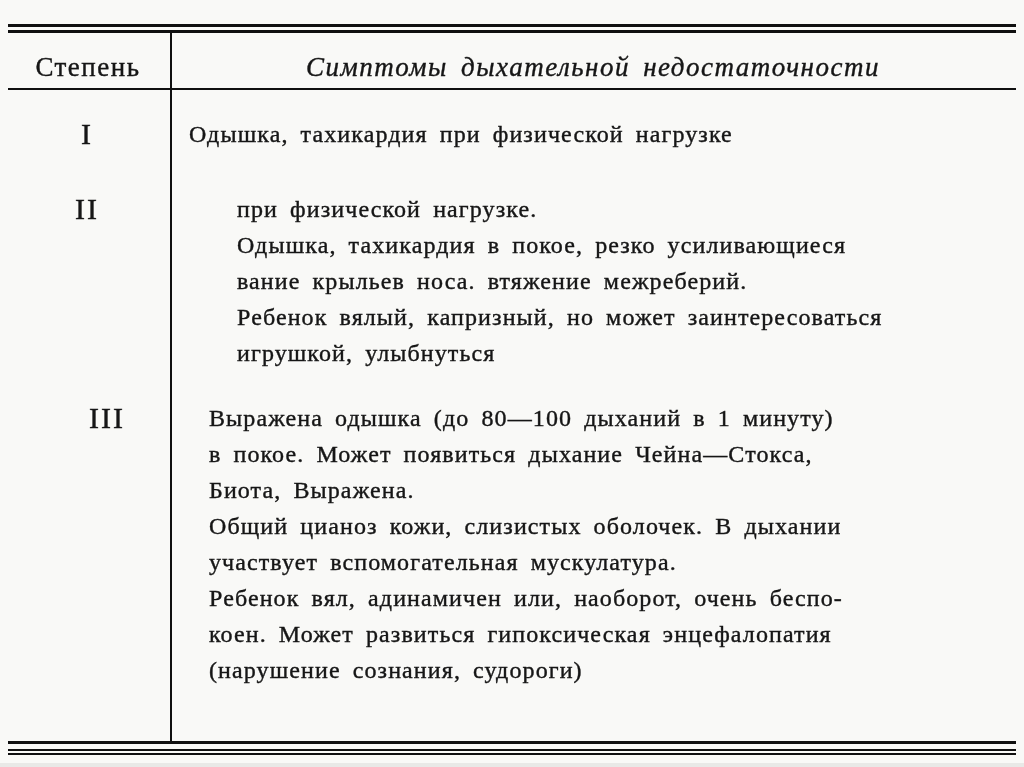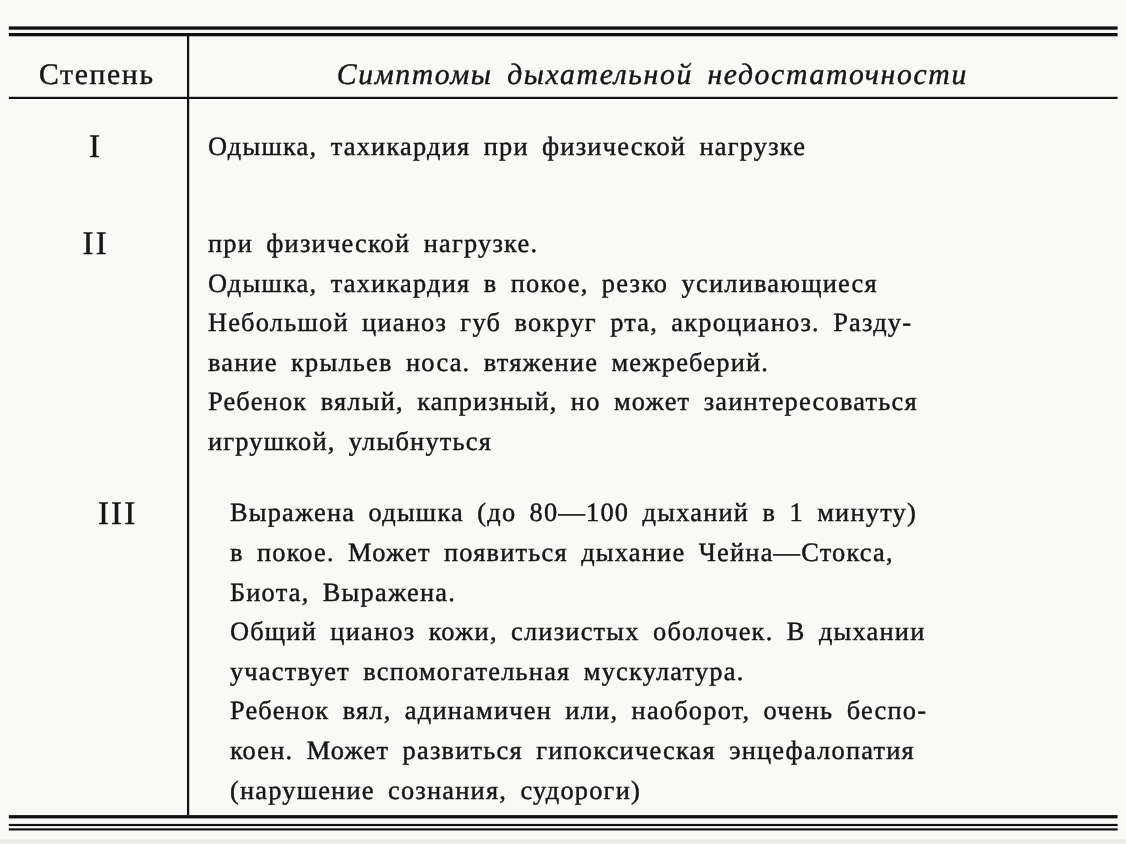--- a/index.html
+++ b/index.html
@@ -45,21 +45,21 @@
   }
   .hdr-degree   { left: 8px;   width: 160px; }
   .hdr-symptoms { left: 170px; width: 846px; font-style: italic; }
   
   .tbody {
     position: absolute;
     left: 0; top: 88px; width: 1024px;
   }
   .row { display: flex; align-items: flex-start; }
   .row:nth-child(1) { margin-top: 28px; }
-  .row:nth-child(2) { margin-top: 52px; }
+  .row:nth-child(2) { margin-top: 39px; gap: 48px; }
   .row:nth-child(3) { margin-top: 29px; margin-left: 20px; }
   .degree {
     width: 158px;
     margin-left: 8px;
     flex: 0 0 auto;
     text-align: center;
     font-size: 30px;
     line-height: 36px;
     letter-spacing: 2px;
   }
@@ -98,21 +98,20 @@
         <div class="degree">I</div>
         <div class="lines">
           <div class="line">Одышка, тахикардия при физической нагрузке</div>
         </div>
       </div>
       <div class="row">
         <div class="degree">II</div>
         <div class="lines">
           <div class="line">при физической нагрузке.</div>
           <div class="line">Одышка, тахикардия в покое, резко усиливающиеся</div>
-          <div class="line">Небольшой цианоз губ вокруг рта, акроцианоз. Разду-</div>
           <div class="line">вание крыльев носа. втяжение межреберий.</div>
           <div class="line">Ребенок вялый, капризный, но может заинтересоваться</div>
           <div class="line">игрушкой, улыбнуться</div>
         </div>
       </div>
       <div class="row">
         <div class="degree">III</div>
         <div class="lines">
           <div class="line">Выражена одышка (до 80—100 дыханий в 1 минуту)</div>
           <div class="line">в покое. Может появиться дыхание Чейна—Стокса,</div>

